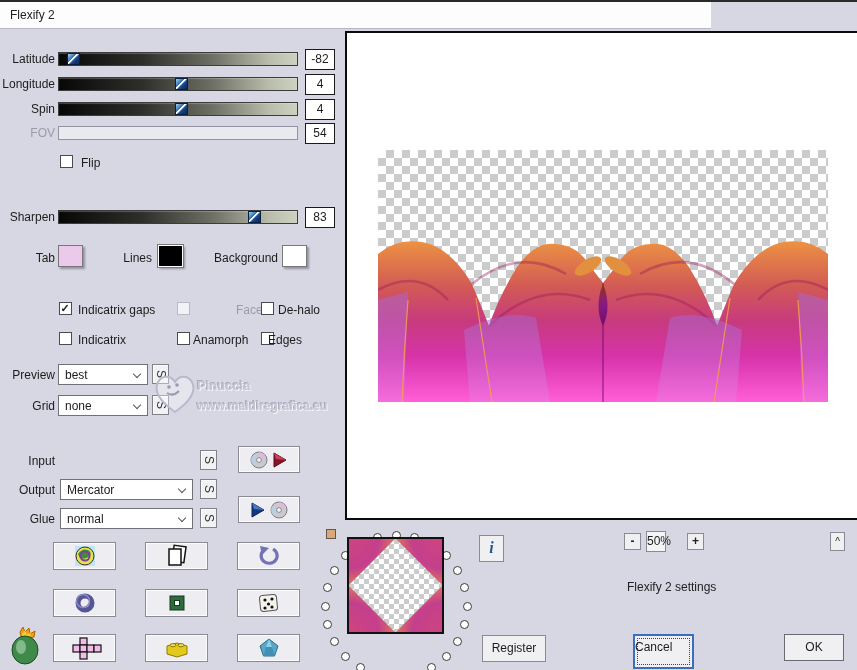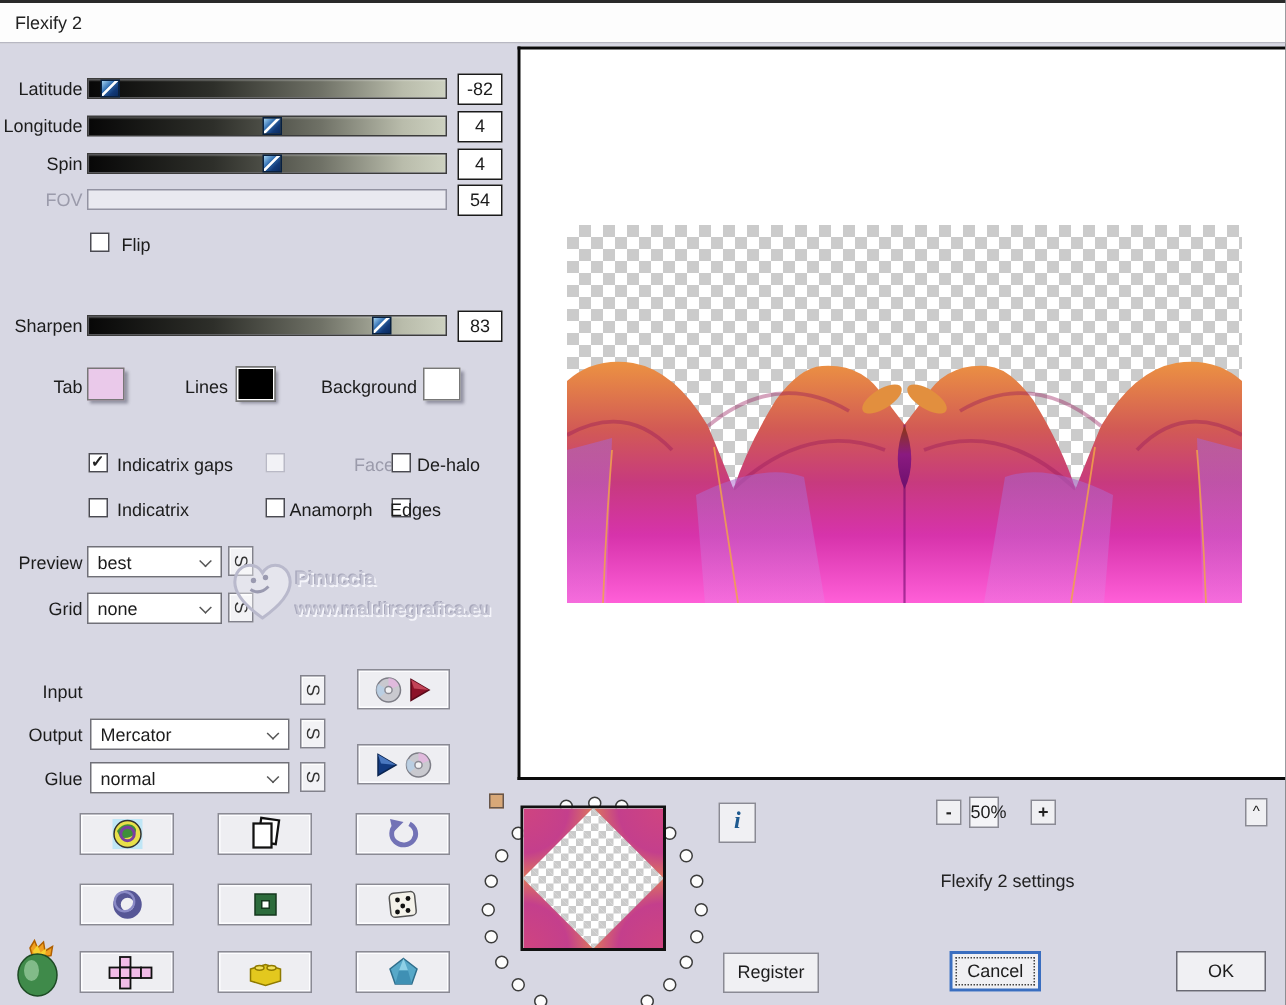--- a/index.html
+++ b/index.html
@@ -5,21 +5,21 @@
   * { margin:0; padding:0; box-sizing:border-box; }
   html,body { background:#555; }
   #win {
     position:relative; width:857px; height:670px; overflow:hidden;
     background:#d7d7e3;
     font-family:"Liberation Sans", sans-serif;
     font-size:12px; color:#1c1c1c;
     border-top:2px solid #2a2a2a;
   }
   
-  .titlebar { position:absolute; left:0; top:0; width:857px; height:27px;
+  .titlebar { position:absolute; left:0; top:0; width:711px; height:27px;
     background:#fdfdfd; border-bottom:1px solid #b7b7c2; }
   .titlebar span { position:absolute; left:10px; top:6px; font-size:12px; color:#222; }
 
   
   .srow { position:absolute; left:0; width:340px; height:22px; }
   .slabel { position:absolute; left:0; top:3px; width:55px; text-align:right; }
   .slabel.dis { color:#9b9bab; }
   .track { position:absolute; left:58px; top:3px; width:240px; height:14px;
     border:1px solid #3c3c3c;
     background:linear-gradient(90deg,#070707,#2e2f2a 35%,#6f7166 65%,#b9bcab 88%,#cdd1c0);
@@ -85,23 +85,23 @@
   .dot { position:absolute; width:9px; height:9px; border-radius:50%;
          background:#fdfdfd; border:1.6px solid #3c3c3c; z-index:1; }
   .mini-swatch { position:absolute; left:326px; top:527px; width:10px; height:10px;
          background:#d8a878; border:1px solid #66554a; z-index:1; }
   .thumbnail { position:absolute; left:347px; top:535px; width:97px; height:97px;
          border:2px solid #111; z-index:2; }
   .thumbnail .inner { position:absolute; inset:0; background-size:10px 10px; background-position:0 0,5px 5px; }
 
   
   .settings-text { position:absolute; left:627px; top:578px; font-size:12px; color:#222; }
-  .btn-cancel { position:absolute; left:633px; top:632px; width:61px; height:27px;
+  .btn-cancel { position:absolute; left:633px; top:632px; width:61px; height:35px;
     background:#f0f0f3; border:2px solid #3a6ec0; outline:1px dotted #444; outline-offset:-5px;
-    text-align:center; line-height:23px; font-size:12px; }
+    line-height:23px; font-size:12px; }
   .btn-ok { position:absolute; left:784px; top:632px; width:60px; height:27px;
     background:#f0f0f3; border:1px solid #6a6a74; text-align:center; line-height:25px; font-size:12px; }
   .btn-register { position:absolute; left:482px; top:633px; width:64px; height:27px;
     background:#f0f0f3; border:1px solid #8a8a94; text-align:center; line-height:25px; font-size:12px; }
   .btn-info { position:absolute; left:479px; top:533px; width:25px; height:27px;
     background:#f0f0f3; border:1px solid #8a8a94; text-align:center;
     font-family:"Liberation Serif", serif; font-style:italic; font-weight:bold;
     font-size:16px; line-height:24px; color:#1f5a8f; }
   .zoom-minus { left:624px; top:531px; width:17px; height:17px; line-height:14px; font-weight:bold; }
   .zoom-level { position:absolute; left:646px; top:529px; width:20px; height:21px;
@@ -170,21 +170,21 @@
   <div class="cb dis" style="left:177px; top:300px"></div>
   <span class="cblabel dis" style="left:193px; top:301px">Faces</span>
   <div class="cb" style="left:261px; top:300px"></div>
   <span class="cblabel" style="left:278px; top:301px">De-halo</span>
 
   <div class="cb" style="left:59px; top:330px"></div>
   <span class="cblabel" style="left:78px; top:331px">Indicatrix</span>
   <div class="cb" style="left:177px; top:330px"></div>
   <span class="cblabel" style="left:193px; top:331px">Anamorph</span>
   <div class="cb" style="left:261px; top:330px"></div>
-  <span class="cblabel" style="left:260px; top:331px">Edges</span>
+  <span class="cblabel" style="left:268px; top:331px">Edges</span>
 
   <span class="flabel" style="left:0px; top:366px">Preview</span>
   <div class="dd" style="left:58px; top:362px; width:90px">
     <span>best</span>
     <i class="chev"></i>
   </div>
   <div class="sbtn" style="left:152px; top:362px">
       <span>S</span>
     </div>
 

